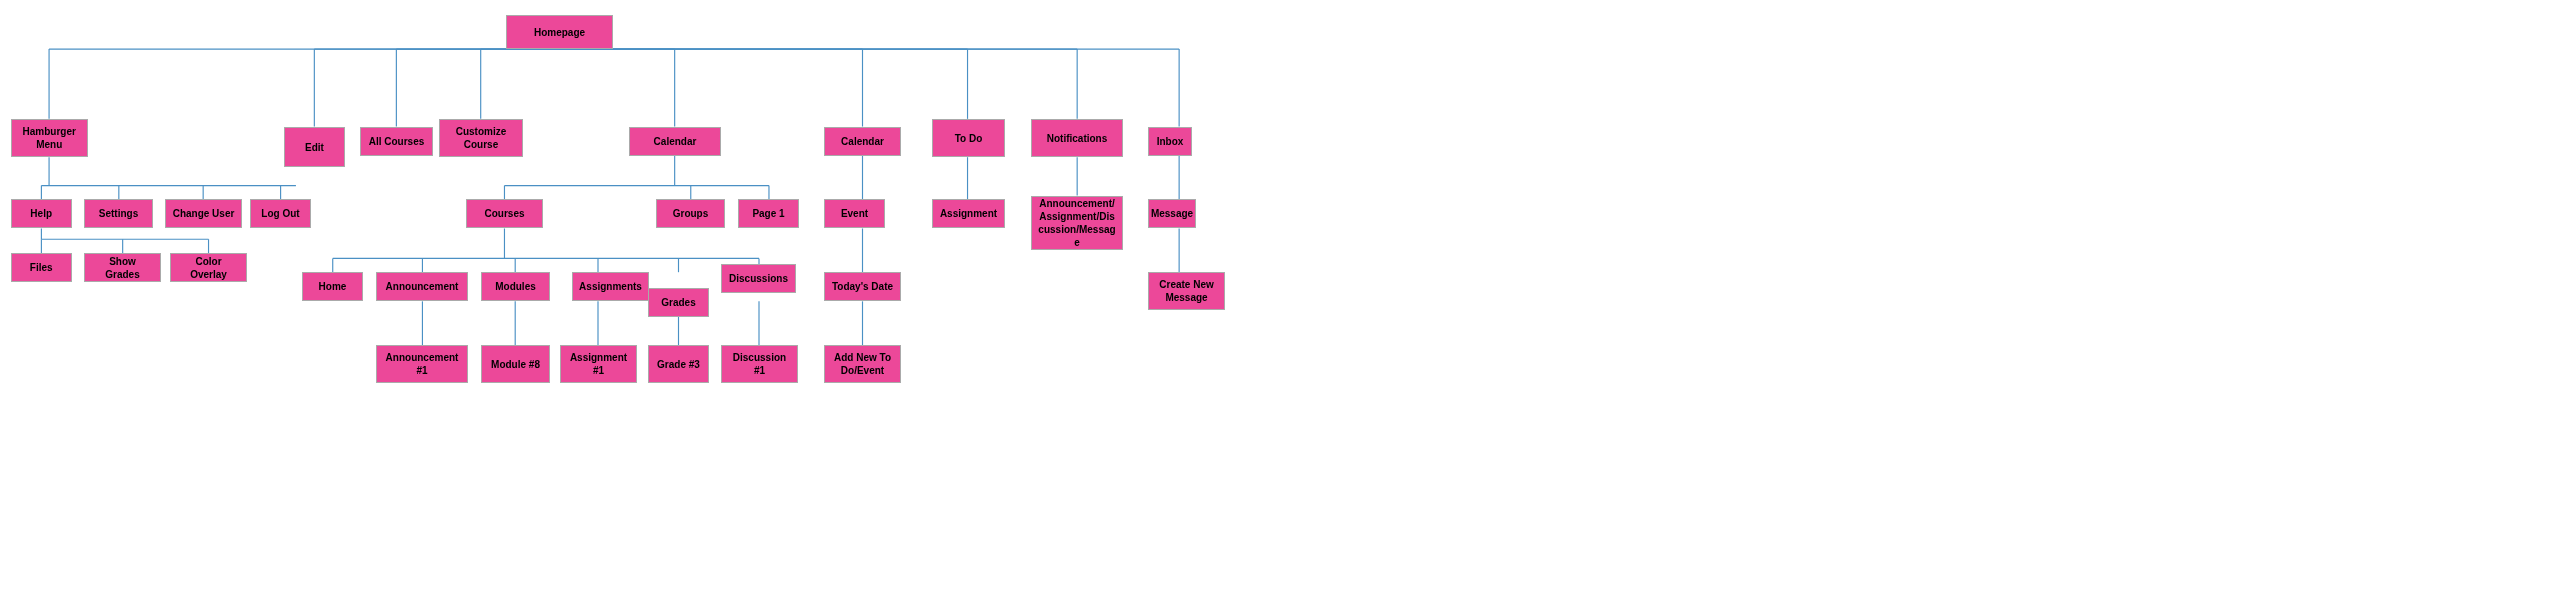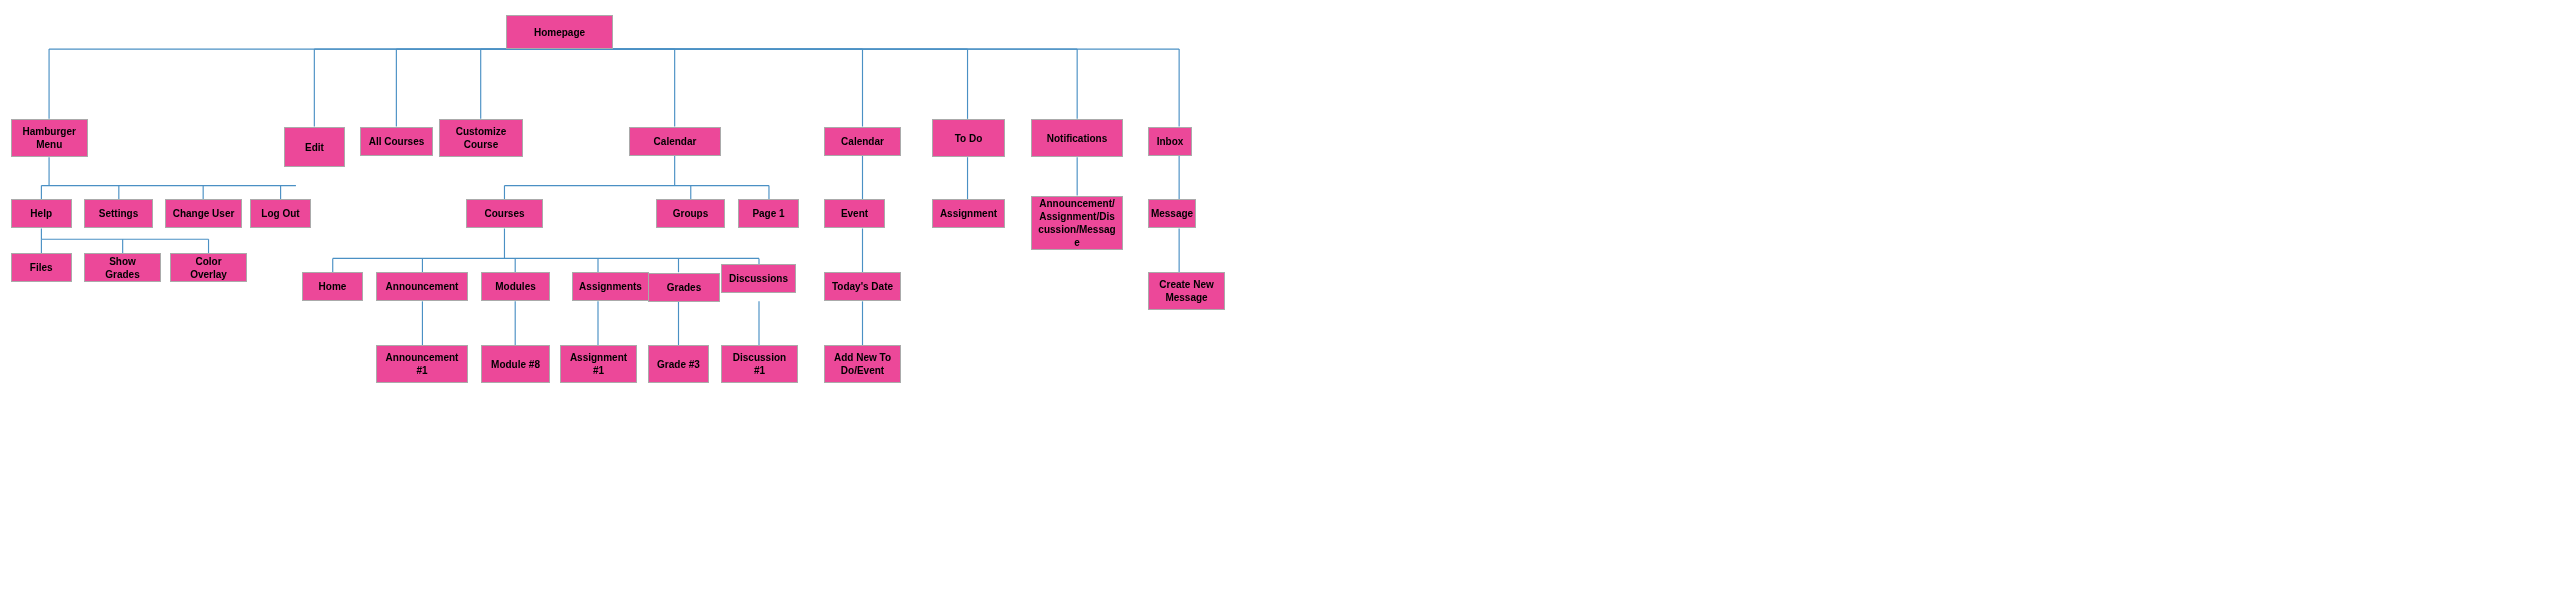--- a/index.html
+++ b/index.html
@@ -152,21 +152,21 @@
   <div class="node" style="left:170px;top:253px;width:77px;height:29px">Color Overlay</div>
 
   <div class="node" style="left:466px;top:199px;width:77px;height:29px">Courses</div>
   <div class="node" style="left:656px;top:199px;width:69px;height:29px">Groups</div>
   <div class="node" style="left:738px;top:199px;width:61px;height:29px">Page 1</div>
 
   <div class="node" style="left:302px;top:272px;width:61px;height:29px">Home</div>
   <div class="node" style="left:376px;top:272px;width:92px;height:29px">Announcement</div>
   <div class="node" style="left:481px;top:272px;width:69px;height:29px">Modules</div>
   <div class="node" style="left:572px;top:272px;width:77px;height:29px">Assignments</div>
-  <div class="node" style="left:648px;top:273px;width:72px;height:29px">Grades</div>
+  <div class="node" style="left:648px;top:288px;width:61px;height:29px">Grades</div>
   <div class="node" style="left:721px;top:264px;width:75px;height:29px">Discussions</div>
 
   <div class="node" style="left:376px;top:345px;width:92px;height:38px">Announcement #1</div>
   <div class="node" style="left:481px;top:345px;width:69px;height:38px">Module #8</div>
   <div class="node" style="left:560px;top:345px;width:77px;height:38px">Assignment #1</div>
   <div class="node" style="left:648px;top:345px;width:61px;height:38px">Grade #3</div>
   <div class="node" style="left:721px;top:345px;width:77px;height:38px">Discussion #1</div>
 
   <div class="node" style="left:824px;top:199px;width:61px;height:29px">Event</div>
   <div class="node" style="left:932px;top:199px;width:73px;height:29px">Assignment</div>

